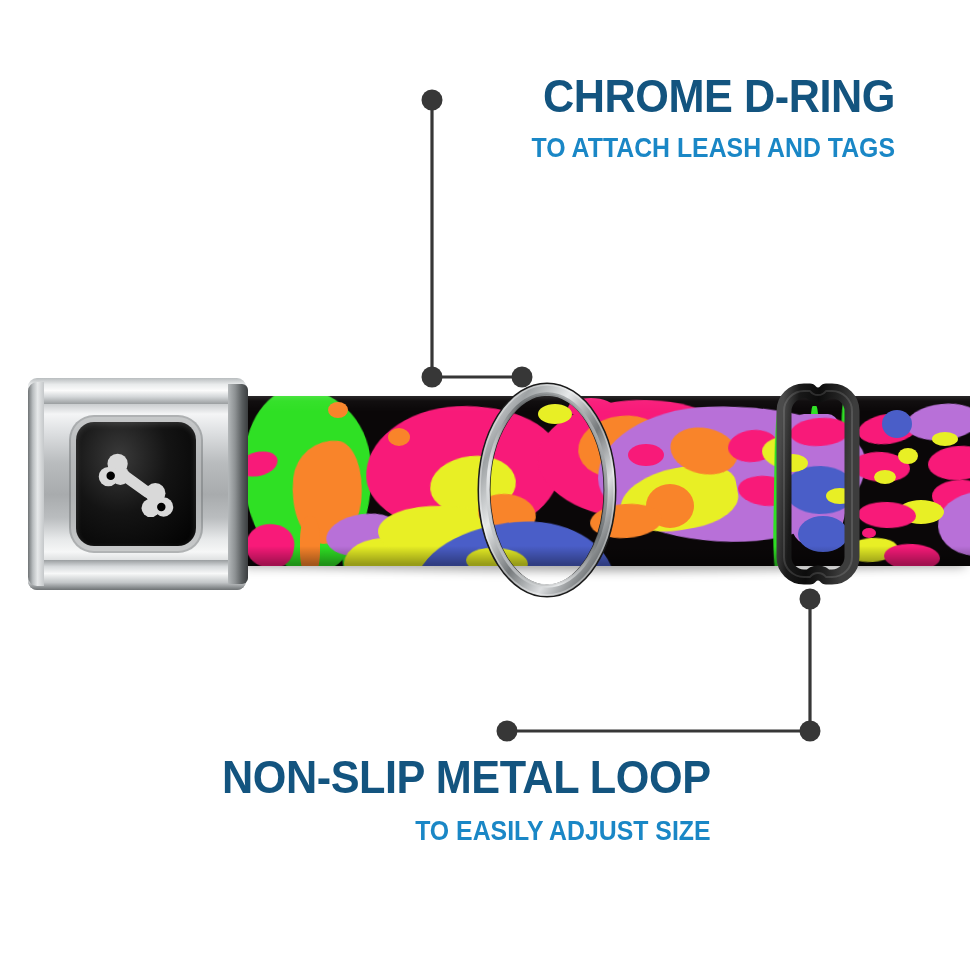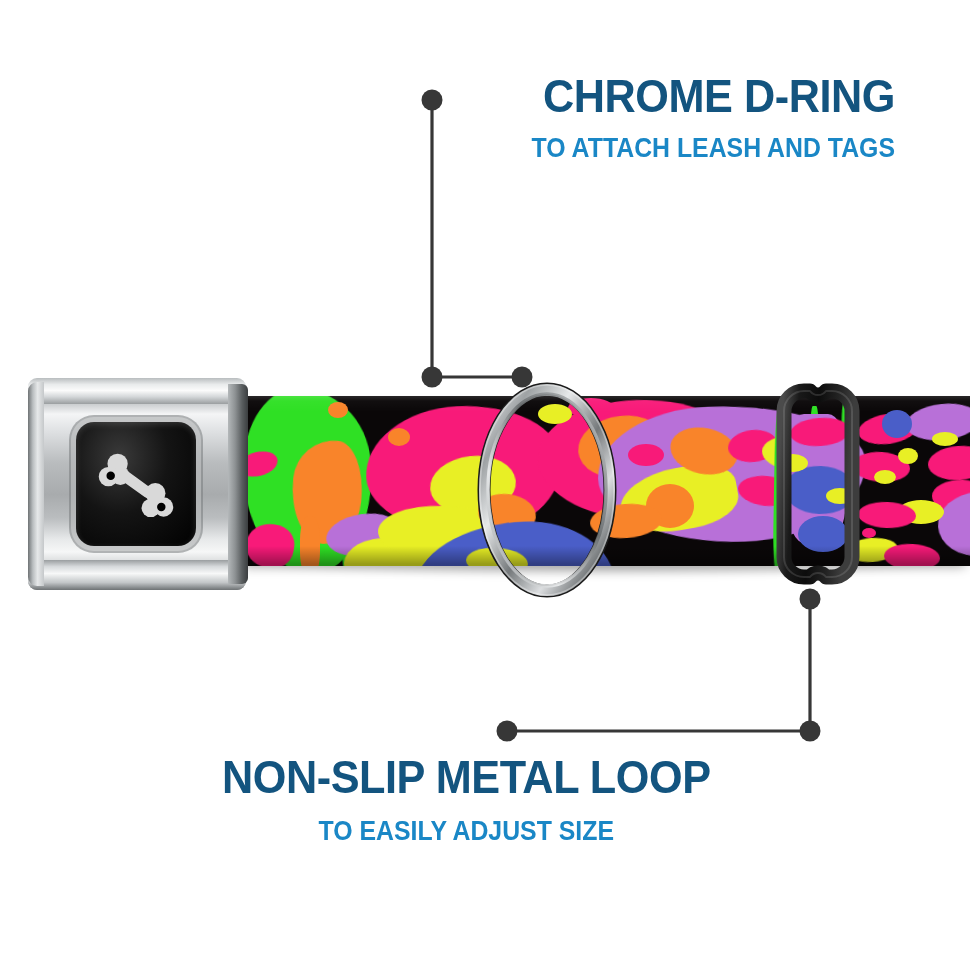--- a/index.html
+++ b/index.html
@@ -38,21 +38,21 @@
     color: #1a87c6;
     line-height: 1;
     white-space: nowrap;
     transform: scaleX(0.92);
   }
 
   #callout-top { top: 72px; right: 75px; text-align: right; }
   #callout-top .callout-title { font-size: 47px; transform-origin: right center; }
   #callout-top .callout-sub { font-size: 27px; margin-top: 16px; transform-origin: right center; }
 
-  #callout-bottom { top: 753px; left: 222px; text-align: center; }
+  #callout-bottom { top: 753px; left: 222px; text-align: right; }
   #callout-bottom .callout-title { font-size: 47px; transform-origin: left center; }
   #callout-bottom .callout-sub { font-size: 27px; margin-top: 18px; transform-origin: left center; }
 
   
   .leader-svg {
     position: absolute;
     left: 0; top: 0;
     width: 970px; height: 971px;
     pointer-events: none;
     overflow: visible;

